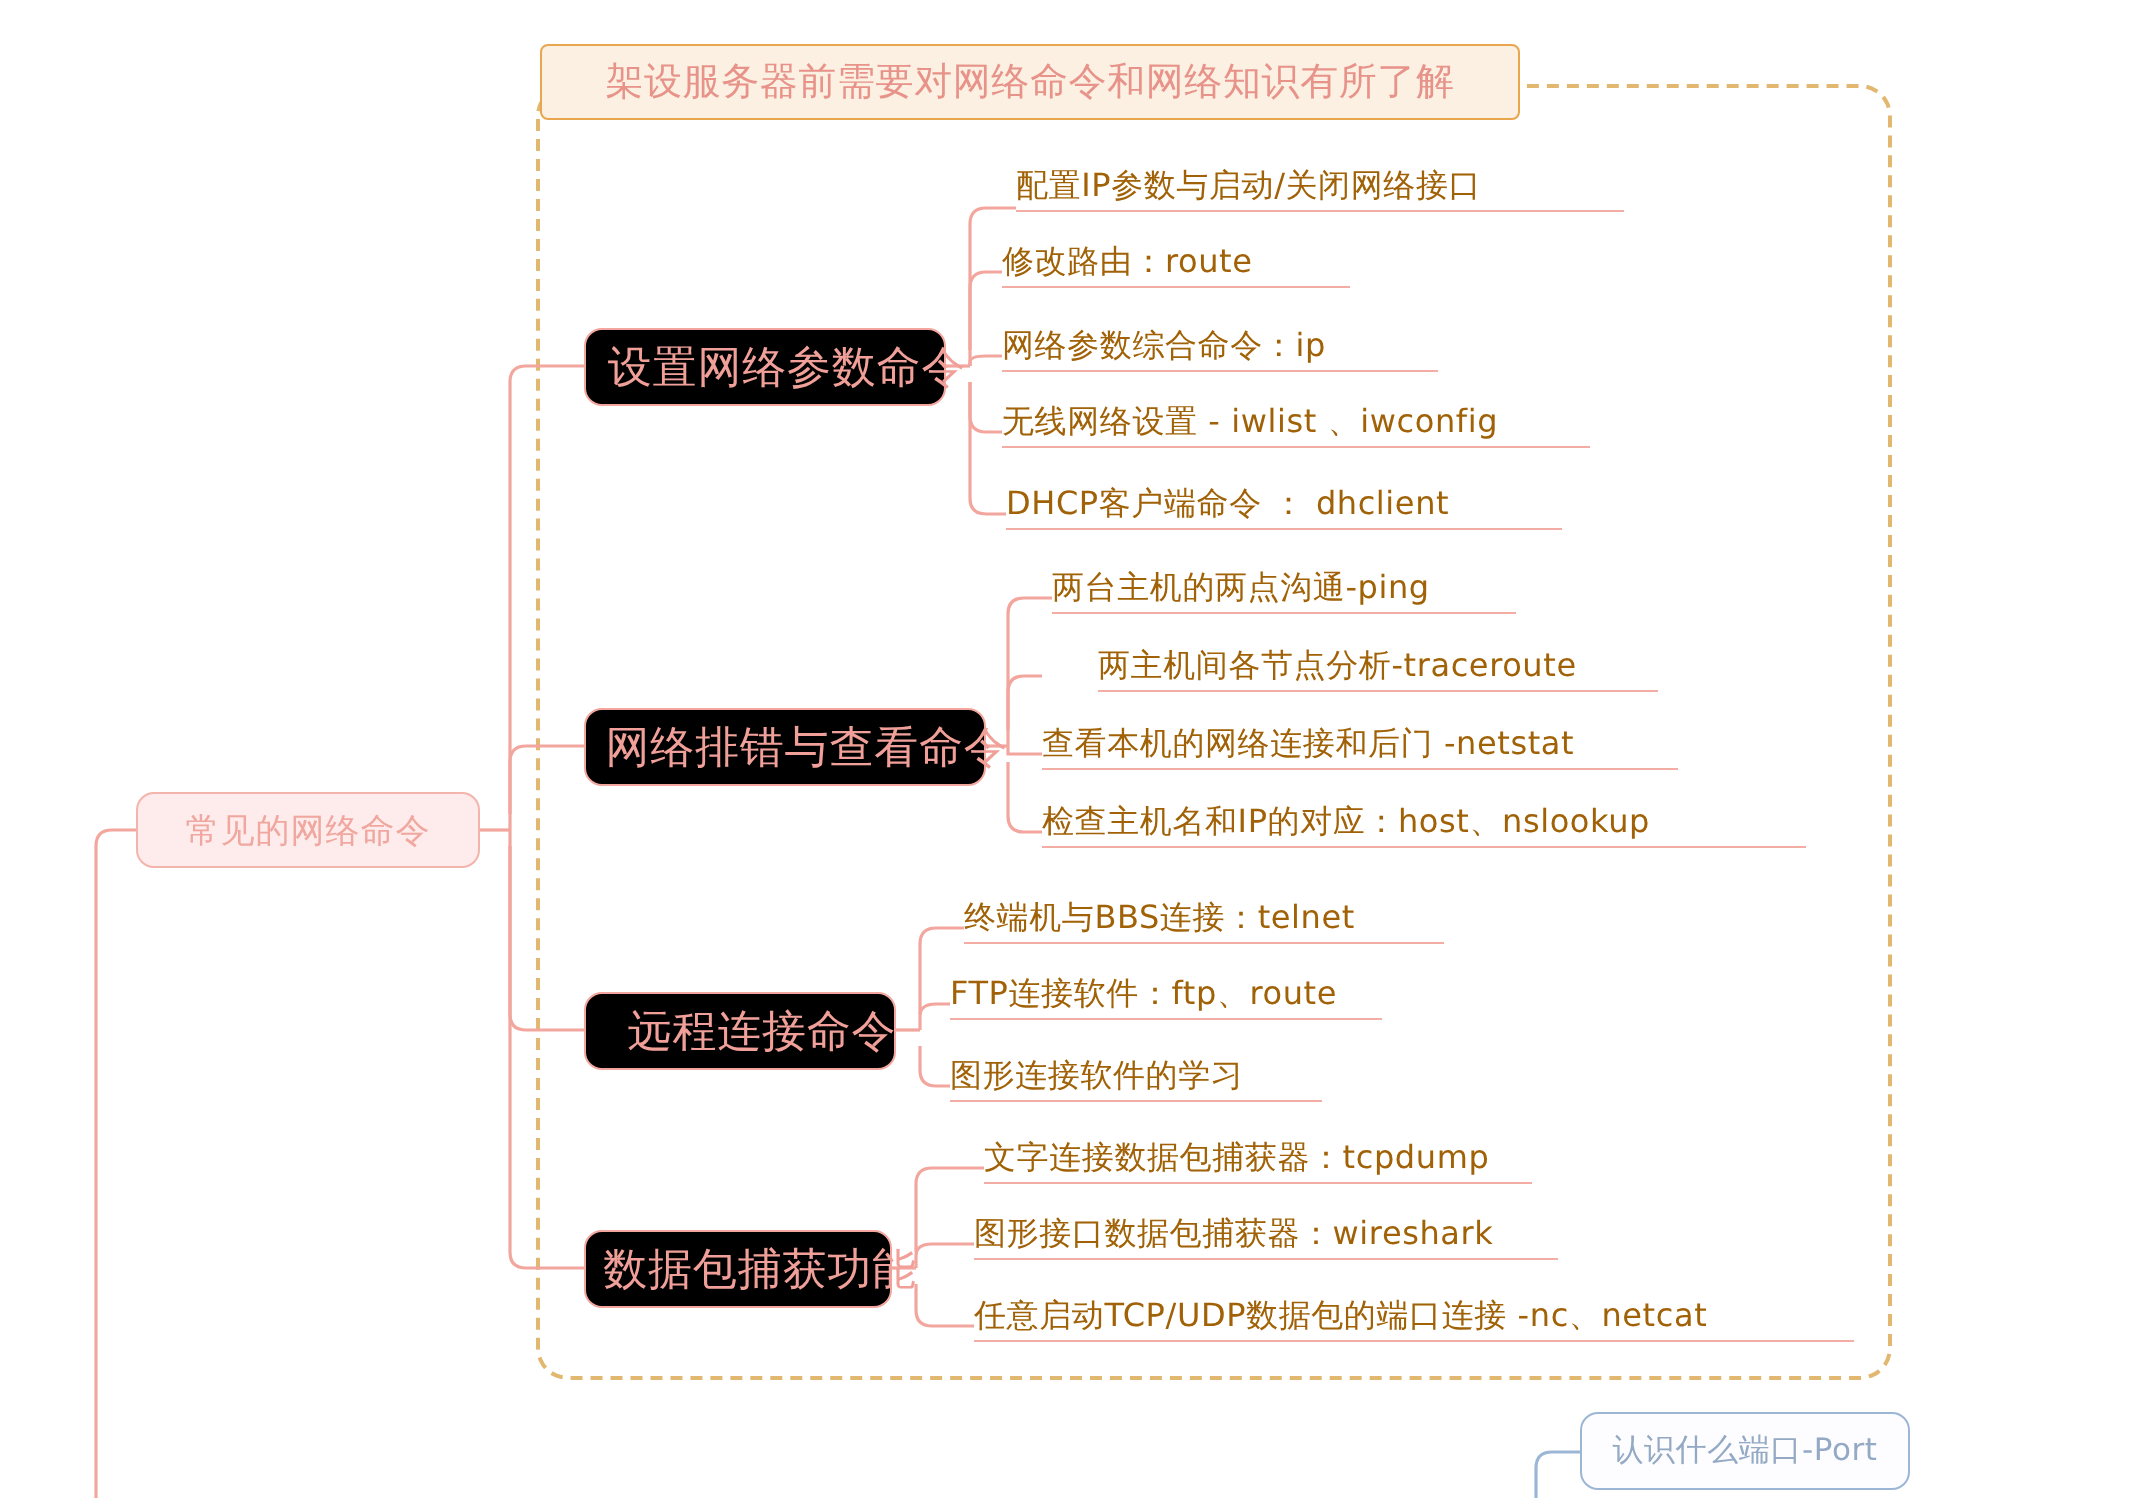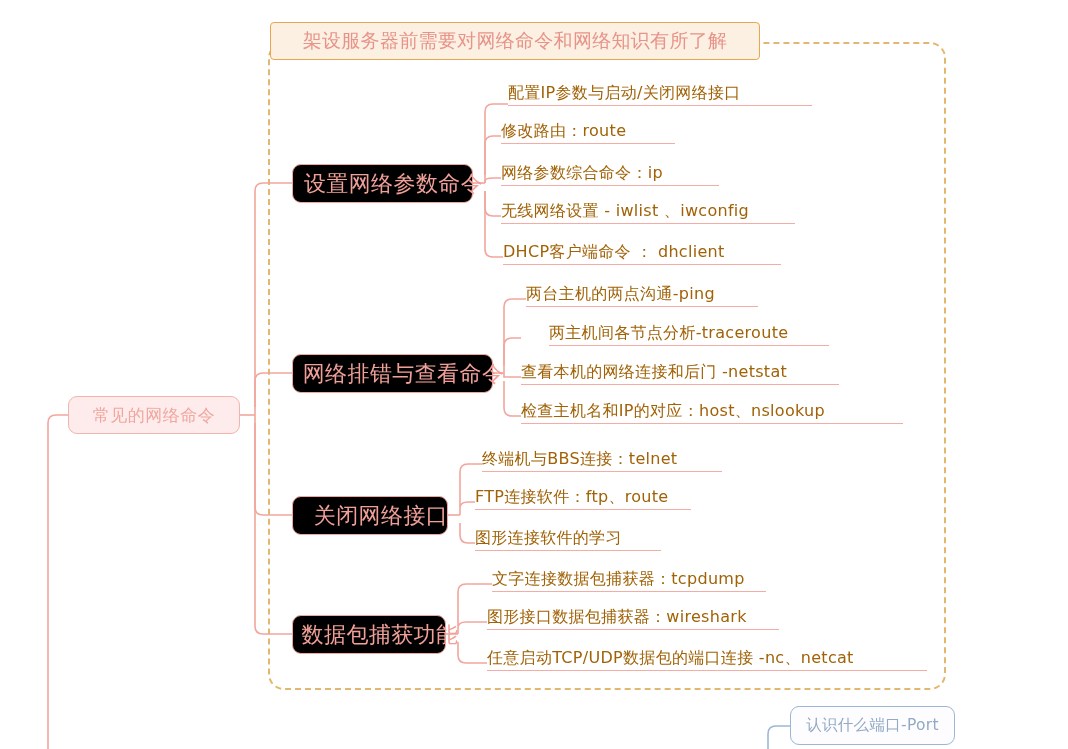--- a/index.html
+++ b/index.html
@@ -186,21 +186,21 @@
     <span class="leaf-txt">两主机间各节点分析-traceroute</span>
   </div>
   <div class="leaf" style="left:521px; top:361px; width:318px; height:24px;">
     <span class="leaf-txt">查看本机的网络连接和后门 -netstat</span>
   </div>
   <div class="leaf" style="left:521px; top:400px; width:382px; height:24px;">
     <span class="leaf-txt">检查主机名和IP的对应：host、nslookup</span>
   </div>
 
   <div class="node node-branch" style="left:292px; top:496px; width:156px; height:39px;">
-    <span>关闭网络接口</span>
+    <span>远程连接命令</span>
   </div>
   <div class="leaf" style="left:482px; top:448px; width:240px; height:24px;">
     <span class="leaf-txt">终端机与BBS连接：telnet</span>
   </div>
   <div class="leaf" style="left:475px; top:486px; width:216px; height:24px;">
     <span class="leaf-txt">FTP连接软件：ftp、route</span>
   </div>
   <div class="leaf" style="left:475px; top:527px; width:186px; height:24px;">
     <span class="leaf-txt">图形连接软件的学习</span>
   </div>

